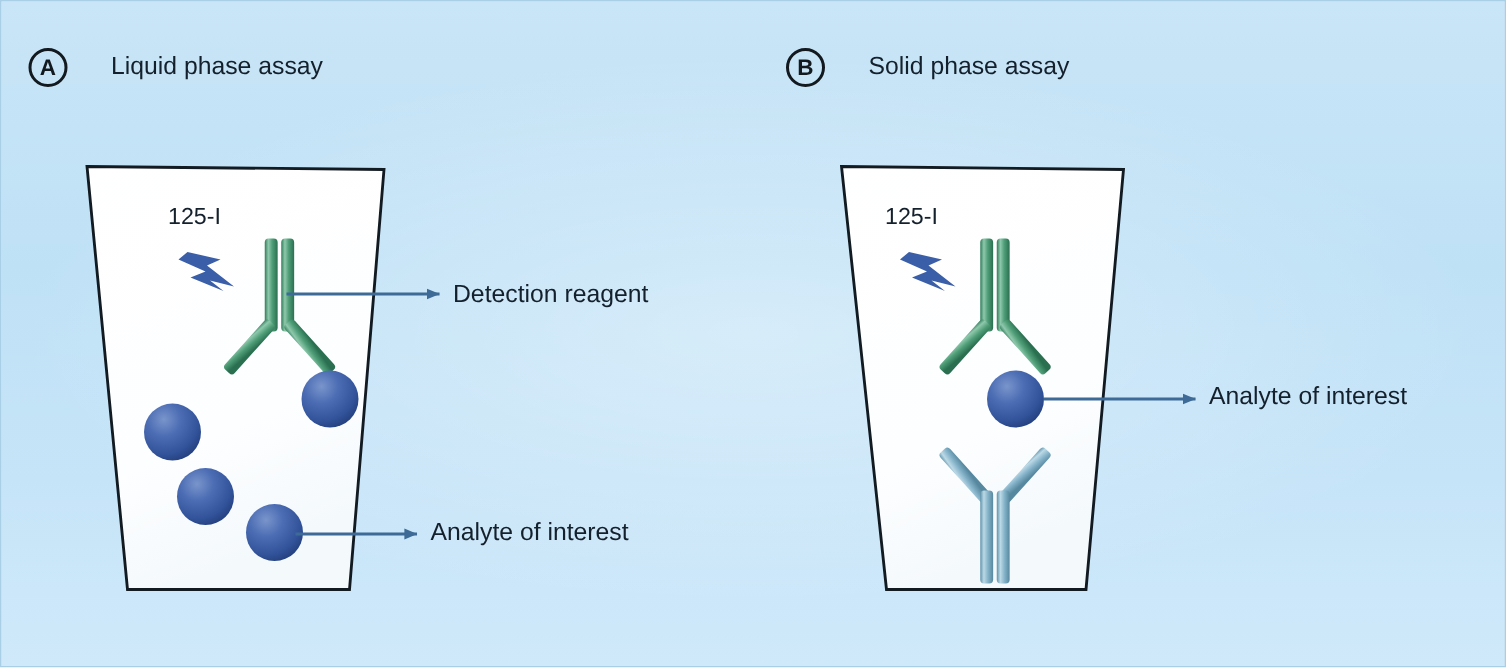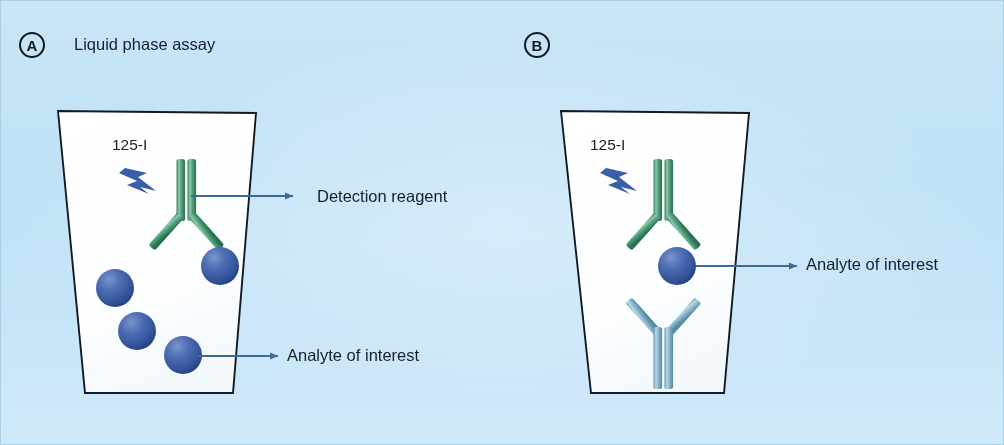--- a/index.html
+++ b/index.html
@@ -65,21 +65,21 @@
     color: #14202c;
     font-size: 15.5px;
     white-space: nowrap;
   }
   #badge-a { left: 18px;  top: 31px; }
   #badge-b { left: 523px; top: 31px; }
   #title-a { left: 73px;  top: 34px; }
   #title-b { left: 578px; top: 34px; }
   #iso-a   { left: 111px; top: 135px; }
   #iso-b   { left: 589px; top: 135px; }
-  #lbl-detection-a { left: 316px; top: 186px; }
+  #lbl-detection-a { left: 301px; top: 186px; }
   #lbl-analyte-a   { left: 286px; top: 345px; }
   #lbl-analyte-b   { left: 805px; top: 254px; }
 </style>
 </head>
 <body>
 
 <div id="figure">
 
   <svg class="svg-layer" viewBox="0 0 1004 445">
     <defs>
@@ -199,16 +199,17 @@
     </g>
   </svg>
 
   <div class="panel-badge" id="badge-a">A</div>
   <div class="panel-title" id="title-a">Liquid phase assay</div>
   <div class="iso-label" id="iso-a">125-I</div>
   <div class="callout-label" id="lbl-detection-a">Detection reagent</div>
   <div class="callout-label" id="lbl-analyte-a">Analyte of interest</div>
 
   <div class="panel-badge" id="badge-b">B</div>
+  <div class="panel-title" id="title-b">Solid phase assay</div>
   <div class="iso-label" id="iso-b">125-I</div>
   <div class="callout-label" id="lbl-analyte-b">Analyte of interest</div>
 
 </div>
 
 </body></html>

